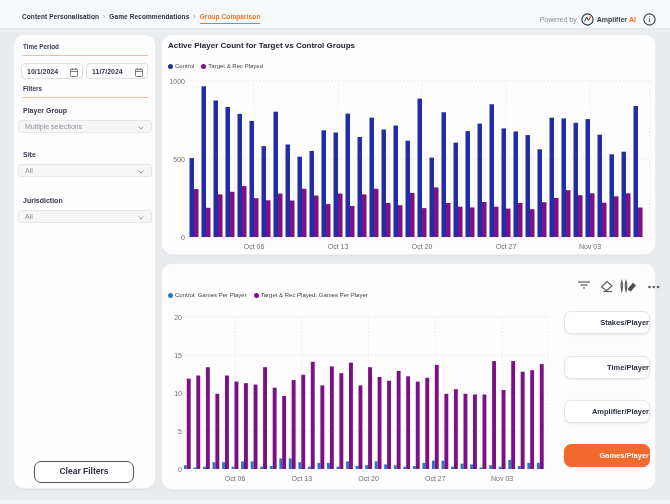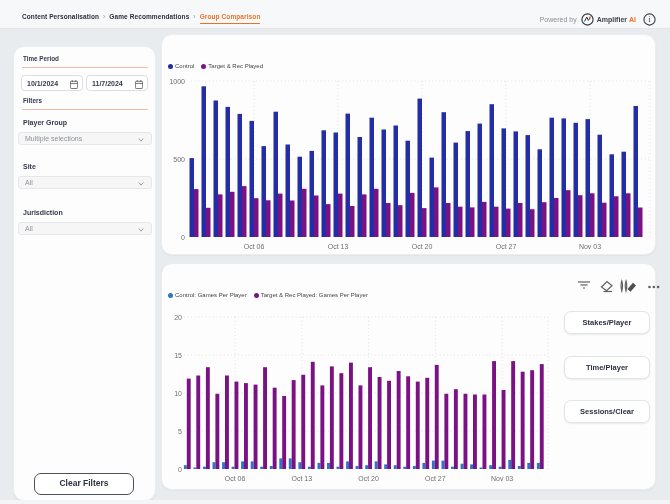--- a/index.html
+++ b/index.html
@@ -4,34 +4,34 @@
 *{margin:0;padding:0;box-sizing:border-box}
 body{font-family:"Liberation Sans",sans-serif;width:670px;height:504px;background:#e9ecee;position:relative;overflow:hidden}
 .topbar{position:absolute;left:0;top:0;width:670px;height:29px;background:#f7f8f9;border-bottom:1px solid #e3e5e7}
 .crumb{position:absolute;left:22px;top:13px;font-size:6.5px;font-weight:bold;color:#2b3040;letter-spacing:.1px}
 .crumb .sep{color:#8a8f98;font-weight:normal;margin:0 4px}
 .crumb .active{color:#ED7225;border-bottom:1.5px solid #ED7225;padding-bottom:2.5px}
 .powered{position:absolute;right:14px;top:13px;font-size:7px;color:#8a8f98;display:flex;align-items:center}
 .ampname{color:#3a3f49;font-weight:bold;font-size:7px;margin-left:3px}
 .ampai{color:#ED7225;font-weight:bold;font-size:7px;margin-left:2px}
 .card{position:absolute;background:#fdfdfe;border:1px solid #ebedef;border-radius:11px;box-shadow:0 1px 2px rgba(0,0,0,0.04)}
-.side{left:13px;top:46px;width:143px;height:455px}
+.side{left:13px;top:34px;width:143px;height:455px}
 .chart1{left:161px;top:34px;width:495px;height:221px}
 .chart2{left:161px;top:263px;width:495px;height:227px}
 .slabel{position:absolute;font-size:6.3px;font-weight:bold;color:#33394a}
 .uline{position:absolute;height:1.5px;background:#F6BCA2;border-radius:1px}
 .datein{position:absolute;width:62px;height:16px;background:#fff;border:1px solid #dcdee0;border-radius:4px;font-size:7px;font-weight:bold;color:#33394a;line-height:15px;padding-left:5px}
 .calico{position:absolute;top:3.5px;right:4px;width:8px;height:9px}
 .drop{position:absolute;left:4px;width:134px;height:13px;background:#f6f6f7;border:1px solid #e6e7e9;border-radius:3px;font-size:7px;color:#8d929a;line-height:12px;padding-left:6px}
 .chev{position:absolute;right:7px;top:4px;width:6px;height:6px}
 .clearbtn{position:absolute;left:20px;top:426px;width:100px;height:22px;background:#fff;border:1.5px solid #4a4f5a;border-radius:7px;font-size:8.5px;font-weight:bold;color:#2b3040;text-align:center;line-height:19px}
 .ctitle{position:absolute;left:6px;top:6px;font-size:8px;font-weight:bold;color:#20242e}
 .legend{position:absolute;font-size:6px;color:#444;display:flex;align-items:center}
 .ldot{width:5px;height:5px;border-radius:50%;margin-right:2px;display:inline-block}
-.vbtn{position:absolute;left:402px;width:86px;height:23px;background:#fff;border:1px solid #e2e4e6;border-radius:7px;box-shadow:0 1px 2px rgba(0,0,0,0.08);font-size:7.5px;font-weight:bold;color:#2b3040;text-align:center;line-height:21px}
+.vbtn{position:absolute;left:402px;width:86px;height:23px;background:#fff;border:1px solid #e2e4e6;border-radius:7px;box-shadow:0 1px 2px rgba(0,0,0,0.08);font-size:7.5px;font-weight:bold;color:#2b3040;text-align:right;line-height:21px}
 .vbtn.active{background:#F2692D;border-color:#F2692D;color:#fff}
 </style></head>
 <body>
 <div class="topbar">
  <div class="crumb">Content Personalisation<span class="sep">›</span>Game Recommendations<span class="sep">›</span><span class="active">Group Comparison</span></div>
  <div class="powered">Powered by
    <svg width="13" height="13" viewBox="0 0 13 13" style="margin-left:4px">
         <circle cx="6.5" cy="6.5" r="5.6" fill="none" stroke="#2b3040" stroke-width="1.1"></circle>
         <path d="M3.7 8.1 L5.8 4.1 L7.4 7.4 L9.3 4.7" fill="none" stroke="#2b3040" stroke-width="1" stroke-linecap="round" stroke-linejoin="round"></path>
         <circle cx="9" cy="4.2" r="0.9" fill="#ED7225"></circle>
@@ -80,20 +80,21 @@
  <div class="slabel" style="left:9px;top:162px;font-size:7px">Jurisdiction</div>
  <div class="drop" style="top:175px">All
   <svg class="chev" viewBox="0 0 8 6">
         <path d="M1 1 L4 4.5 L7 1" fill="none" stroke="#8d929a" stroke-width="1.2"></path>
       </svg>
  </div>
  <div class="clearbtn">Clear Filters</div>
 </div>
 
 <div class="card chart1">
+ <div class="ctitle">Active Player Count for Target vs Control Groups</div>
  <div class="legend" style="left:6px;top:28px"><span class="ldot" style="background:#232DA5"></span>Control<span style="width:7px;display:inline-block"></span><span class="ldot" style="background:#7A1284"></span>Target &amp; Rec Played</div>
  <svg width="493" height="219" viewBox="0 0 493 219" style="position:absolute;left:0;top:0">
   <line x1="29" y1="124" x2="488" y2="124" stroke="#e1e1e1" stroke-width="1" stroke-dasharray="1,2.6"></line>
       <line x1="29" y1="46" x2="488" y2="46" stroke="#e1e1e1" stroke-width="1" stroke-dasharray="1,2.6"></line>
       <line x1="92.0" y1="46" x2="92.0" y2="202" stroke="#e1e1e1" stroke-width="1" stroke-dasharray="1,2.6"></line>
       <line x1="176.0" y1="46" x2="176.0" y2="202" stroke="#e1e1e1" stroke-width="1" stroke-dasharray="1,2.6"></line>
       <line x1="260.0" y1="46" x2="260.0" y2="202" stroke="#e1e1e1" stroke-width="1" stroke-dasharray="1,2.6"></line>
       <line x1="344.0" y1="46" x2="344.0" y2="202" stroke="#e1e1e1" stroke-width="1" stroke-dasharray="1,2.6"></line>
       <line x1="428.0" y1="46" x2="428.0" y2="202" stroke="#e1e1e1" stroke-width="1" stroke-dasharray="1,2.6"></line>
       <line x1="488" y1="46" x2="488" y2="202" stroke="#e1e1e1" stroke-width="1" stroke-dasharray="1,2.6"></line>
@@ -296,14 +297,15 @@
    </g>
    <path d="M53.5 10 L59 3.8 L62 6.6 L56.5 12.8 Z" fill="#4f4f4f"></path>
    <g fill="#5f5f5f">
         <circle cx="75.5" cy="8" r="1.3"></circle>
         <circle cx="79.8" cy="8" r="1.3"></circle>
         <circle cx="84.1" cy="8" r="1.3"></circle>
       </g>
  </svg>
  <div class="vbtn" style="top:47px">Stakes/Player</div>
  <div class="vbtn" style="top:92px">Time/Player</div>
- <div class="vbtn" style="top:136px">Sessions/Clear</div>
+ <div class="vbtn" style="top:136px">Amplifier/Player</div>
+ <div class="vbtn active" style="top:180px">Games/Player</div>
 </div>
 <div style="position:absolute;left:0;top:500px;width:670px;height:4px;background:#f3f5f6"></div>
 </body></html>

